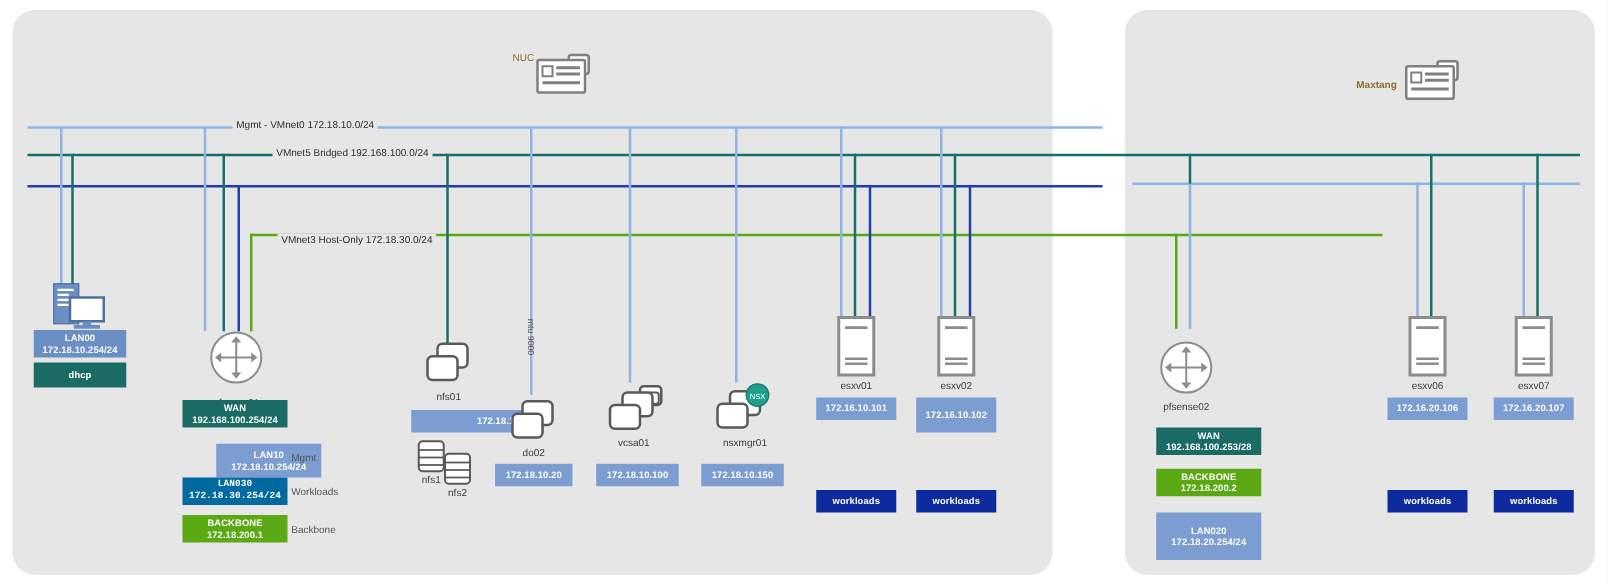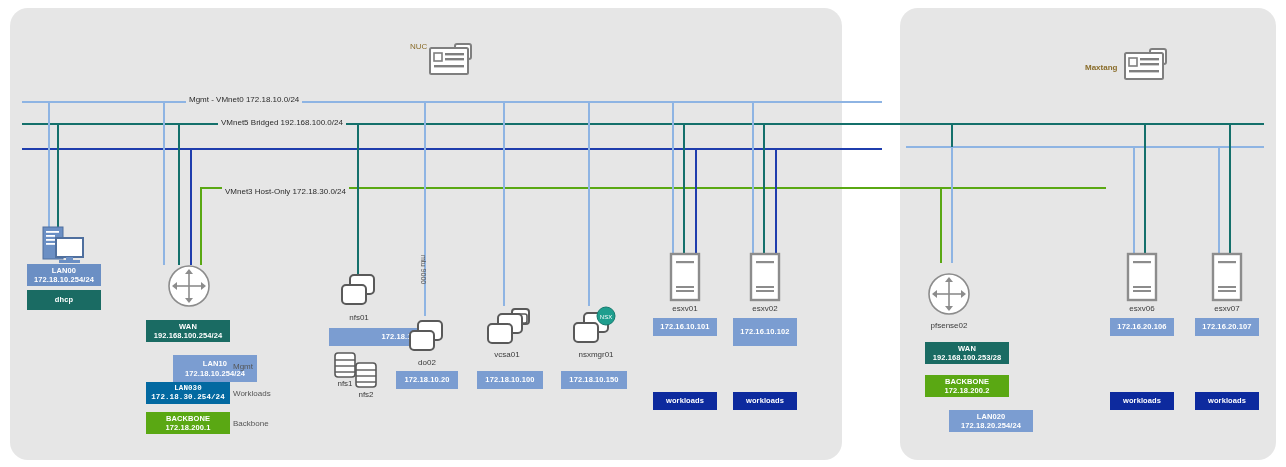--- a/index.html
+++ b/index.html
@@ -296,21 +296,21 @@
   <div class="nodelabel" style="left:910px;top:321px;width:78px;">pfsense02</div>
 
   <div class="chip" style="left:925px;top:342px;width:84px;height:22px;background:#1a6b63;">
     <span>WAN</span>
     <span>192.168.100.253/28</span>
   </div>
   <div class="chip" style="left:925px;top:375px;width:84px;height:22px;background:#5aa813;">
     <span>BACKBONE</span>
     <span>172.18.200.2</span>
   </div>
-  <div class="chip" style="left:925px;top:410px;width:84px;height:22px;background:#7b9dd1;margin-left:24px;">
+  <div class="chip" style="left:925px;top:410px;width:84px;height:38px;background:#7b9dd1;">
     <span>LAN020</span>
     <span>172.18.20.254/24</span>
   </div>
 
   <div class="icon" style="left:1127px;top:253px;">
     <svg width="30" height="48" viewBox="0 0 30 48">
       <rect x="1" y="1" width="28" height="46" fill="#ffffff" stroke="#8c8c8c" stroke-width="2.4"></rect>
       <rect x="6" y="8" width="18" height="2.2" fill="#8c8c8c"></rect>
       <rect x="6" y="33" width="18" height="2" fill="#8c8c8c"></rect>
       <rect x="6" y="37" width="18" height="2" fill="#8c8c8c"></rect>

